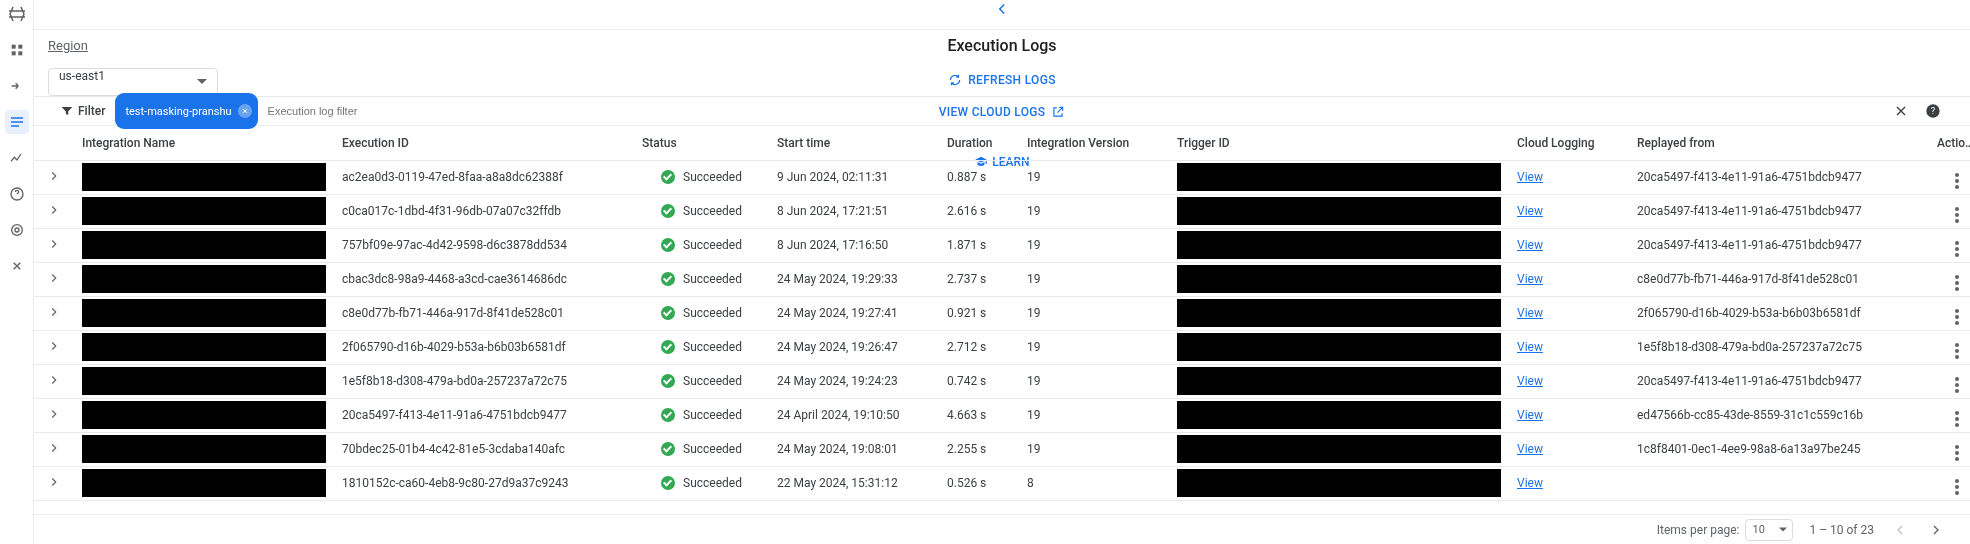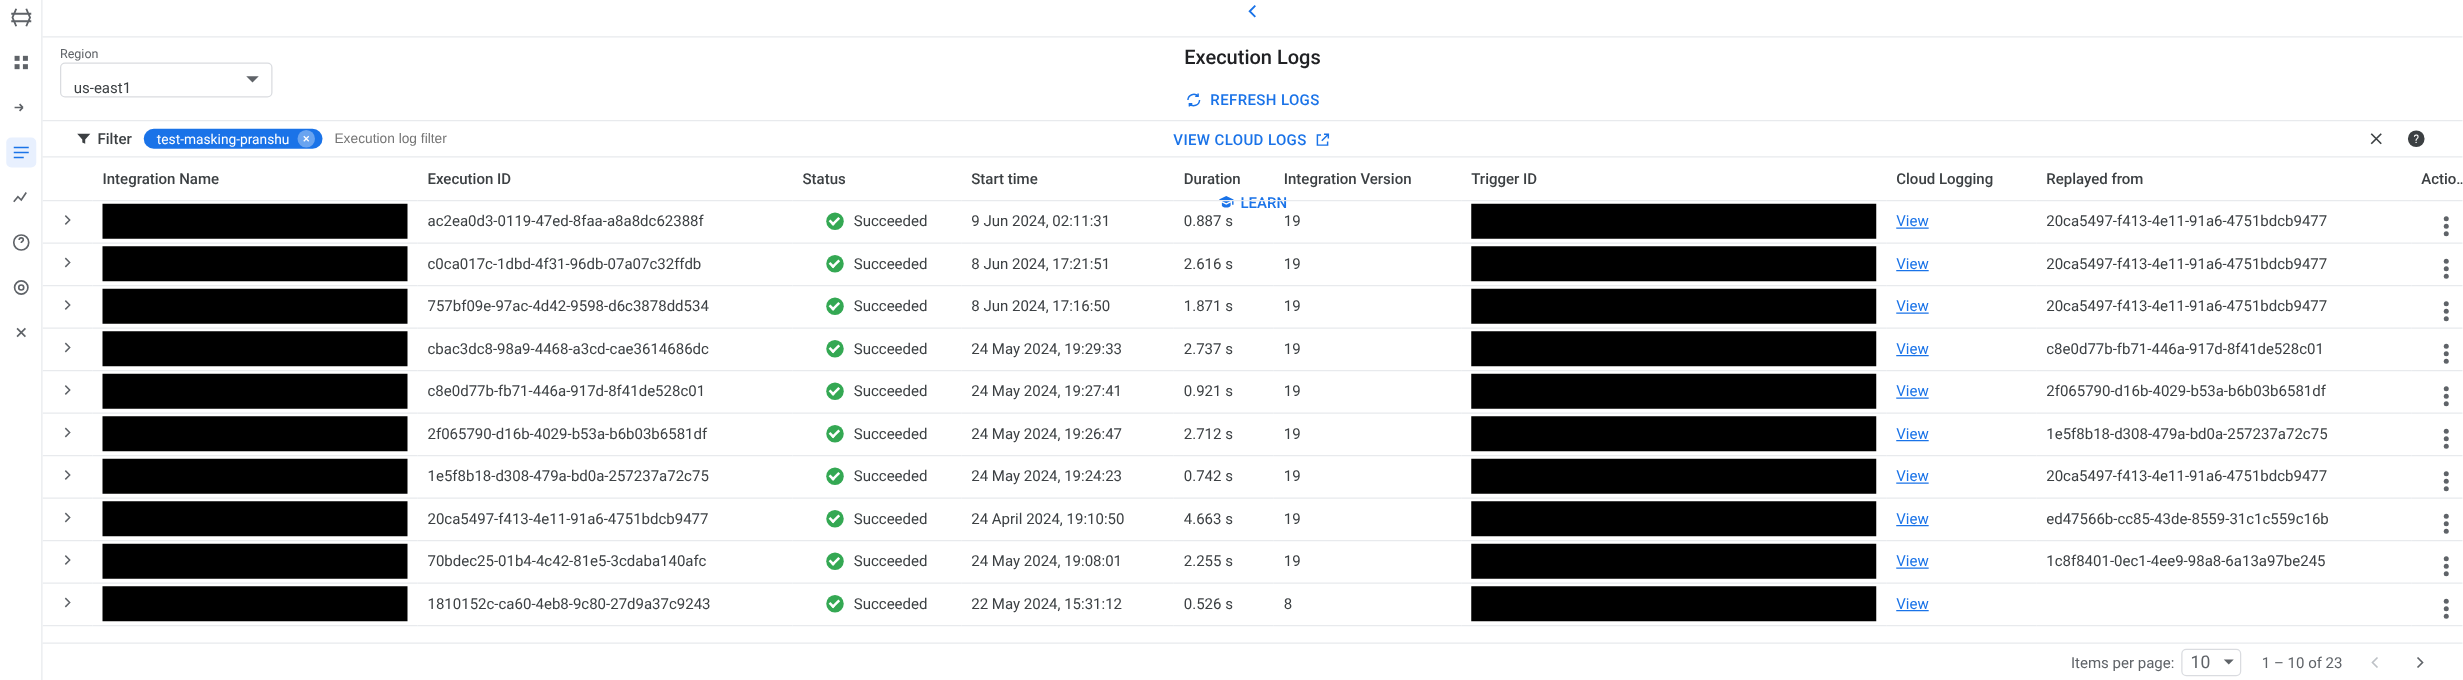--- a/index.html
+++ b/index.html
@@ -23,39 +23,39 @@
   .back-btn { width: 20px; height: 20px; color: #1a73e8; cursor: pointer; display:flex; align-items:center; justify-content:center;}
   .page-title { font-size: 16px; font-weight: 500; color: #202124; }
   .cmd-btn { display: inline-flex; align-items: center; gap: 6px; color: #1a73e8; font-size: 12px; font-weight: 500; letter-spacing: .3px; cursor: pointer; text-transform: uppercase; text-align: center;}
   .cmd-btn svg { width: 14px; height: 14px; flex-shrink:0;}
   .flex-spacer { flex: 1 1 auto; }
   .learn-btn { display: inline-flex; align-items: flex-end; gap: 4px; color: #1a73e8; font-size: 12px; font-weight: 500; cursor: pointer; text-transform: uppercase;}
   
   .region-area {
     position: absolute; left: 48px; top: 38px;
   }
-  .field-label { font-size: 10px; color: #5f6368; margin-bottom: 1px; display: block;}
+  .field-label { font-size: 13px; color: #5f6368; margin-bottom: 15px; display: block; text-decoration: underline;}
   .region-select {
     width: 170px; height: 28px; border: 1px solid #dadce0; border-radius: 4px;
     padding: 0 28px 0 10px; background: #fff; font-size: 12px;
-    position: relative; display: flex; align-items: flex-end; cursor: pointer;
+    position: relative; display: flex; align-items: flex-start; cursor: pointer;
   }
   .region-select::after {
     content: ""; position: absolute; right: 10px; top: 50%; transform: translateY(-30%);
     border: 5px solid transparent; border-top-color: #5f6368;
   }
   
   .filter-bar {
     position: absolute; left: 34px; right: 0; top: 96px; height: 30px;
     border-top: 1px solid #e8eaed; border-bottom: 1px solid #e8eaed;
     display: flex; align-items: center; padding: 0 26px; gap: 10px;
   }
   .filter-toggle { display: inline-flex; align-items: center; gap: 4px; font-size: 12px; color: #3c4043; cursor: pointer; font-weight:500;}
   .chip {
-    display: inline-flex; align-items: center; gap: 6px; height: 16px;
+    display: inline-flex; align-items: center; gap: 6px; height: 36px;
     padding: 0 6px 0 10px; border-radius: 9px; background: #1a73e8; color: #fff; font-size: 11px; justify-content: flex-end;
   }
   .chip .chip-x { width: 14px; height: 14px; border-radius: 50%; background: rgba(255,255,255,.35); display:flex;align-items:center;justify-content:center; cursor:pointer;}
   .filter-input { border: none; outline: none; font-size: 11px; color: #80868b; flex: 1; background: transparent; }
   .icon-btn { width: 22px; height: 22px; display:flex; align-items:center; justify-content:center; color:#3c4043; cursor:pointer;}
   
   .table-wrap {
     position: absolute; left: 34px; right: 0; top: 126px; bottom: 30px; overflow: hidden;
   }
   table { width: 100%; border-collapse: collapse; table-layout: fixed; }
@@ -90,21 +90,21 @@
   .paginator {
     position: absolute; left: 34px; right: 0; bottom: 0; height: 30px;
     display: flex; align-items: center; justify-content: flex-end; gap: 16px;
     padding-right: 24px; font-size: 12px; color: #5f6368; border-top:1px solid #e8eaed;
   }
   .page-size {
     display:inline-flex; align-items:center; gap:6px;
   }
   .page-size-select{
     width:48px;height:22px;border:1px solid #dadce0;border-radius:4px; padding:0 18px 0 6px; position:relative;
-    display:inline-flex; align-items:center; font-size:14px;
+    display:inline-flex; align-items:center; font-size:11px;
   }
   .page-size-select::after{
     content:""; position:absolute; right:5px; top:50%; transform:translateY(-30%);
     border:4px solid transparent; border-top-color:#5f6368;
   }
   .pager-arrow{width:20px;height:20px;display:flex;align-items:center;justify-content:center;cursor:pointer;}
   .pager-arrow.disabled{color:#bdc1c6;cursor:default;}
 </style>
 </head>
 <body>

